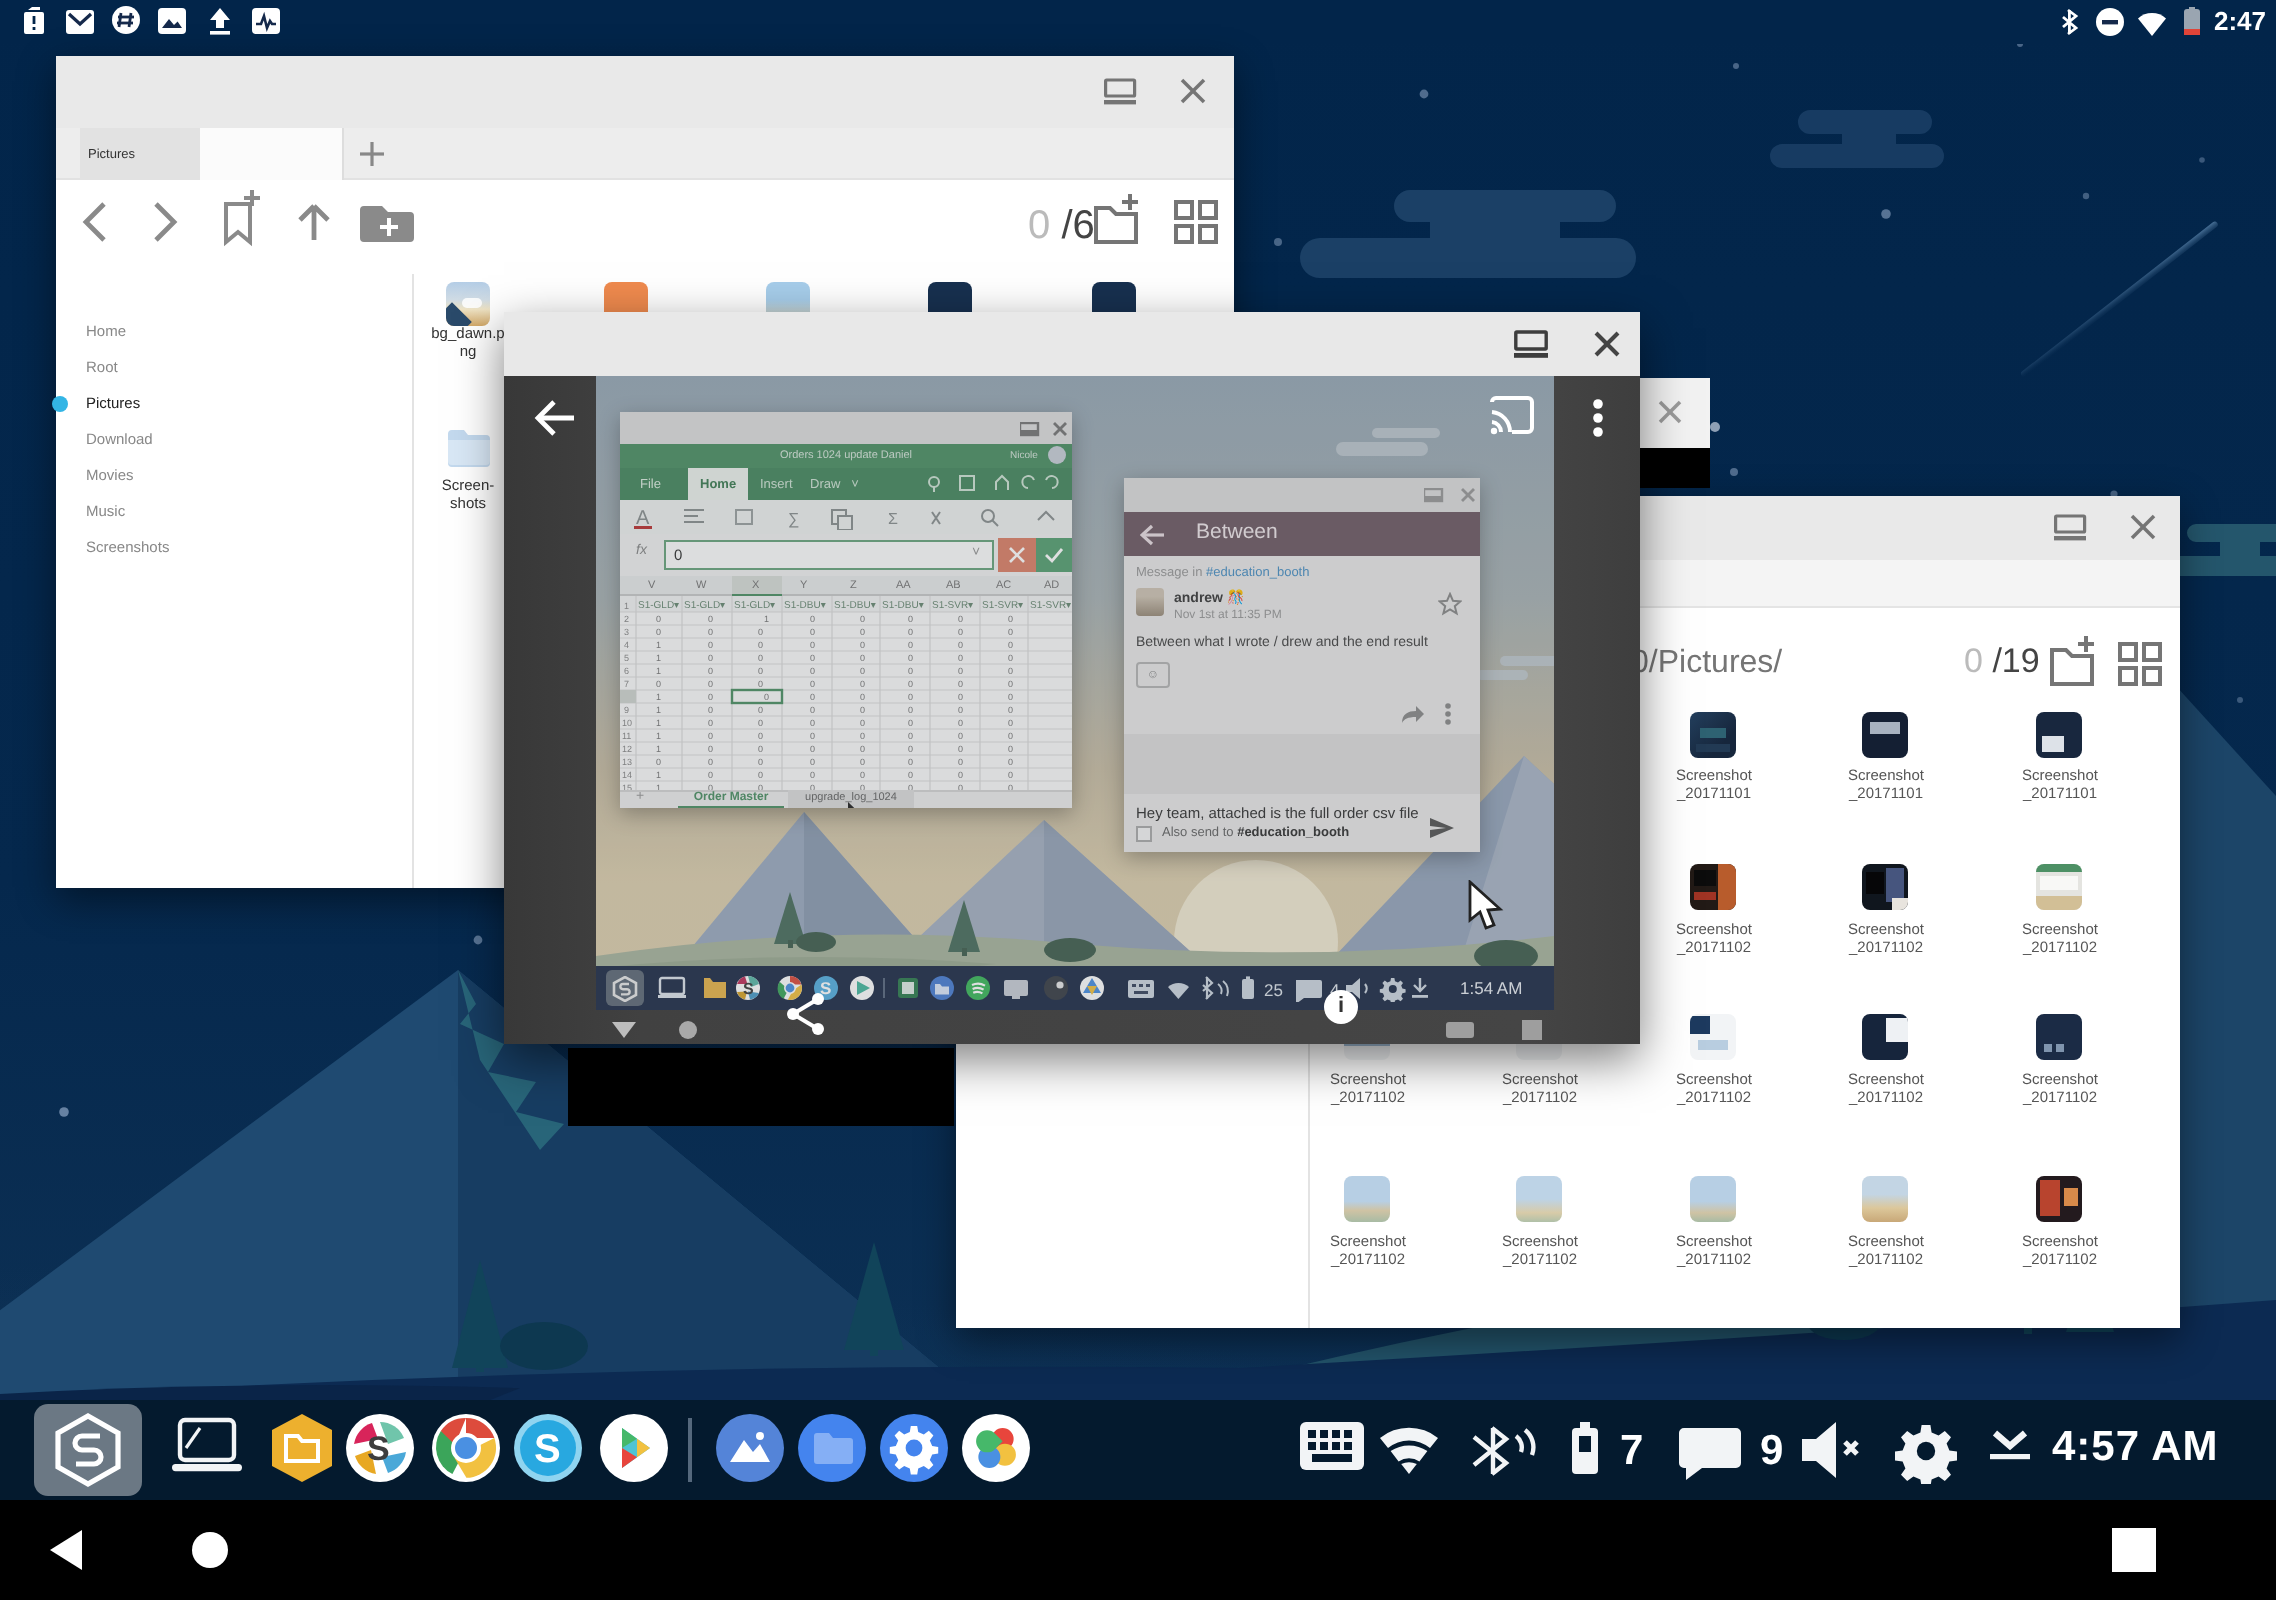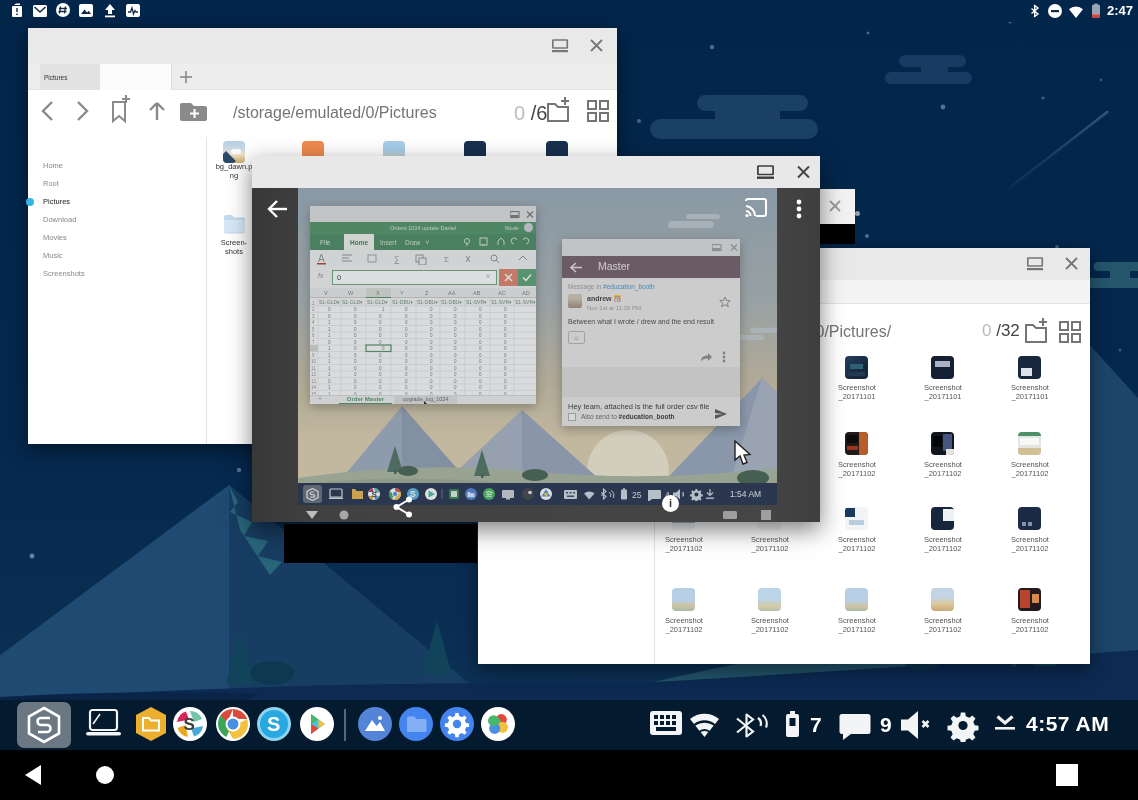--- a/index.html
+++ b/index.html
@@ -174,21 +174,20 @@
       <path d="M145 26 V9 M145 9 L138 16 M145 9 L152 16"></path>
     </g>
     <g fill="#8a8a8a">
       <path d="M170 9 h9 l3 3 h11 a2 2 0 0 1 2 2 v11 a2 2 0 0 1 -2 2 h-23 a2 2 0 0 1 -2 -2 v-14 a2 2 0 0 1 2 -2 z"></path>
       <g stroke="#fff" stroke-width="2">
           <line x1="182.5" y1="15" x2="182.5" y2="24"></line>
           <line x1="178" y1="19.5" x2="187" y2="19.5"></line>
         </g>
     </g>
   </svg>
-  <div class="abs" style="left:205px;top:76px;font-size:16px;color:#757575;">/storage/emulated/0/Pictures</div>
   <div class="abs" style="left:486px;top:74px;font-size:20px;color:#bbb;">0 <span style="color:#444;">/6</span></div>
   <svg class="abs" style="left:518px;top:68px;" width="44" height="30" viewBox="0 0 44 30">
     <g stroke="#757575" stroke-width="2" fill="none">
       <path d="M2 8 h7 l3 3 h10 v14 h-20 z"></path>
       <line x1="15" y1="5" x2="23" y2="5"></line>
         <line x1="19" y1="1" x2="19" y2="9"></line>
     </g>
   </svg>
   <svg class="abs" style="left:559px;top:72px;" width="22" height="22" viewBox="0 0 22 22">
     <g fill="none" stroke="#757575" stroke-width="2">
@@ -237,21 +236,21 @@
   <svg class="abs" style="left:549px;top:9px;" width="60" height="14" viewBox="0 0 60 14">
     <rect x="0.8" y="1" width="14.5" height="8" rx="0.5" fill="none" stroke="#757575" stroke-width="1.6"></rect>
     <rect x="0" y="11" width="16" height="2.2" fill="#757575"></rect>
     <g stroke="#757575" stroke-width="1.8">
         <line x1="39" y1="1" x2="50" y2="12"></line>
         <line x1="50" y1="1" x2="39" y2="12"></line>
       </g>
   </svg>
   <div class="abs" style="left:0;top:32px;width:612px;height:24px;background:#f4f4f4;border-bottom:1px solid #e4e4e4;"></div>
   <div class="abs" style="left:205px;top:75px;font-size:16px;color:#757575;">/storage/emulated/0/Pictures/</div>
-  <div class="abs" style="left:504px;top:73px;font-size:17px;color:#bbb;">0 <span style="color:#444;">/32</span></div>
+  <div class="abs" style="left:504px;top:73px;font-size:17px;color:#bbb;">0 <span style="color:#444;">/19</span></div>
   <svg class="abs" style="left:546px;top:69px;" width="44" height="30" viewBox="0 0 44 30">
     <g stroke="#757575" stroke-width="2" fill="none">
       <path d="M2 8 h7 l3 3 h10 v14 h-20 z"></path>
       <line x1="15" y1="5" x2="23" y2="5"></line>
         <line x1="19" y1="1" x2="19" y2="9"></line>
     </g>
   </svg>
   <svg class="abs" style="left:581px;top:73px;" width="22" height="22" viewBox="0 0 22 22">
     <g fill="none" stroke="#757575" stroke-width="2">
       <rect x="1" y="1" width="8" height="8"></rect>
@@ -670,21 +669,21 @@
             <line x1="25" y1="0.5" x2="19" y2="6.5"></line>
           </g>
       </svg>
       <div class="abs" style="left:0;top:17px;width:178px;height:22px;background:#6e5a64;"></div>
       <svg class="abs" style="left:8px;top:23px;" width="13" height="11" viewBox="0 0 13 11">
           <g stroke="#e8dde2" stroke-width="1.6" fill="none">
             <line x1="1" y1="5.5" x2="12" y2="5.5"></line>
             <path d="M6 1 L1 5.5 L6 10"></path>
           </g>
         </svg>
-      <div class="abs" style="left:36px;top:21px;font-size:10.5px;color:#efe7ea;">Master</div>
+      <div class="abs" style="left:36px;top:21px;font-size:10.5px;color:#efe7ea;">Between</div>
       <div class="abs" style="left:6px;top:44px;font-size:6.5px;color:#999;">Message in <span style="color:#4a90c4;">#education_booth</span></div>
       <div class="abs" style="left:6px;top:55px;width:14px;height:14px;border-radius:2px;background:linear-gradient(#cfc4b4 30%,#9a8c7a 100%);"></div>
       <div class="abs" style="left:25px;top:56px;font-size:7px;font-weight:bold;color:#3a3a3a;">andrew <span style="color:#c89a3a;">🎊</span></div>
       <div class="abs" style="left:25px;top:66px;font-size:6px;color:#999;">Nov 1st at 11:35 PM</div>
       <svg class="abs" style="left:157px;top:57px;" width="12" height="12" viewBox="0 0 12 12">
           <path d="M6 1 L7.5 4.4 L11.2 4.7 L8.4 7.1 L9.3 10.7 L6 8.7 L2.7 10.7 L3.6 7.1 L0.8 4.7 L4.5 4.4 Z" fill="none" stroke="#8a8a8a" stroke-width="1"></path>
         </svg>
       <div class="abs" style="left:6px;top:79px;font-size:7px;color:#444;">Between what I wrote / drew and the end result</div>
       <div class="abs" style="left:6px;top:92px;width:17px;height:13px;border:1px solid #b5b5b5;border-radius:2px;font-size:6px;color:#888;text-align:center;line-height:12px;">☺</div>
       <svg class="abs" style="left:138px;top:113px;" width="13" height="10" viewBox="0 0 13 10">

